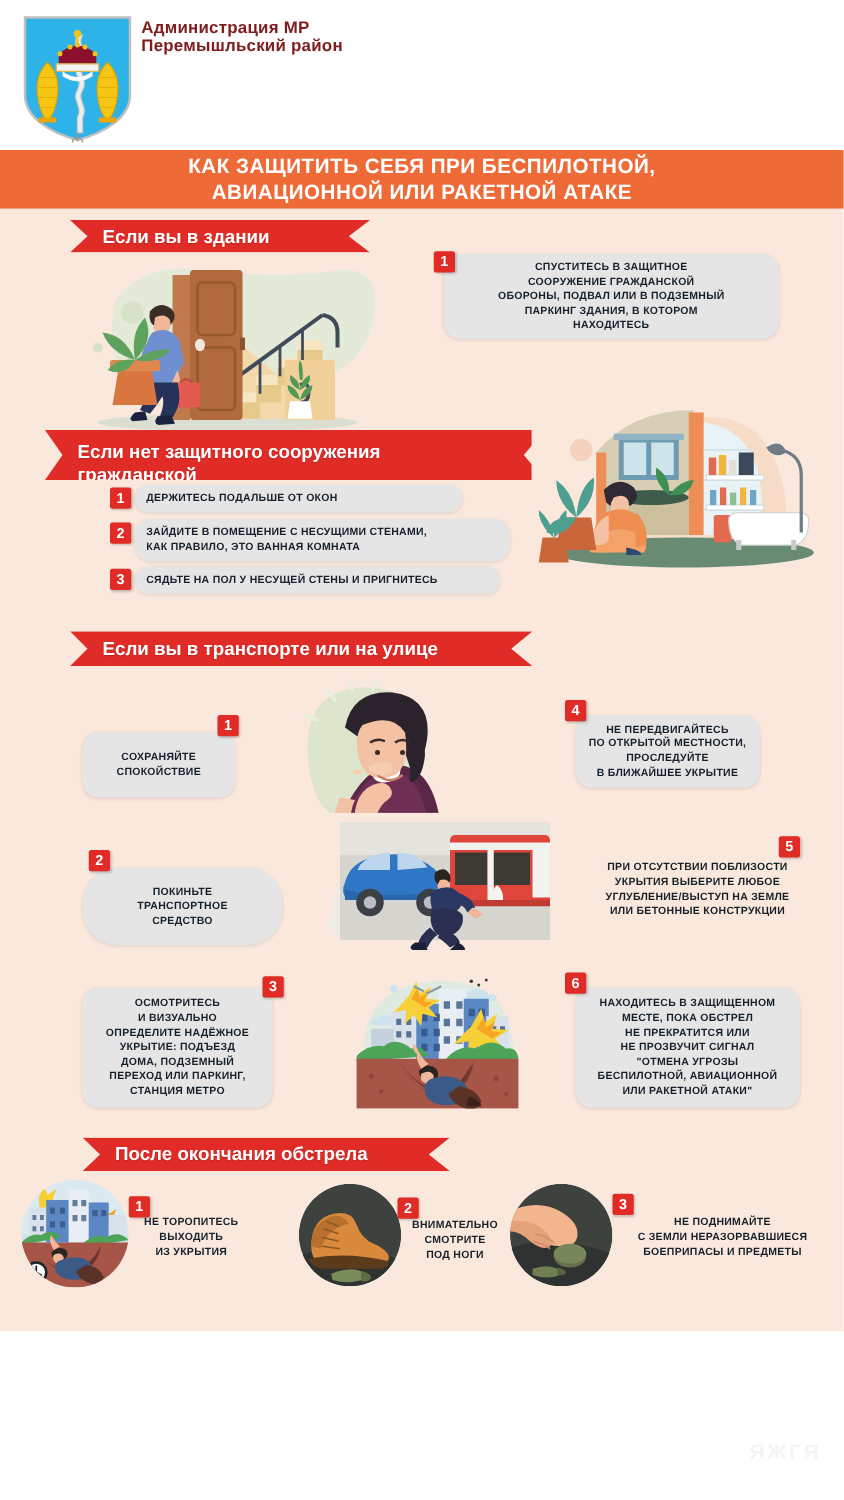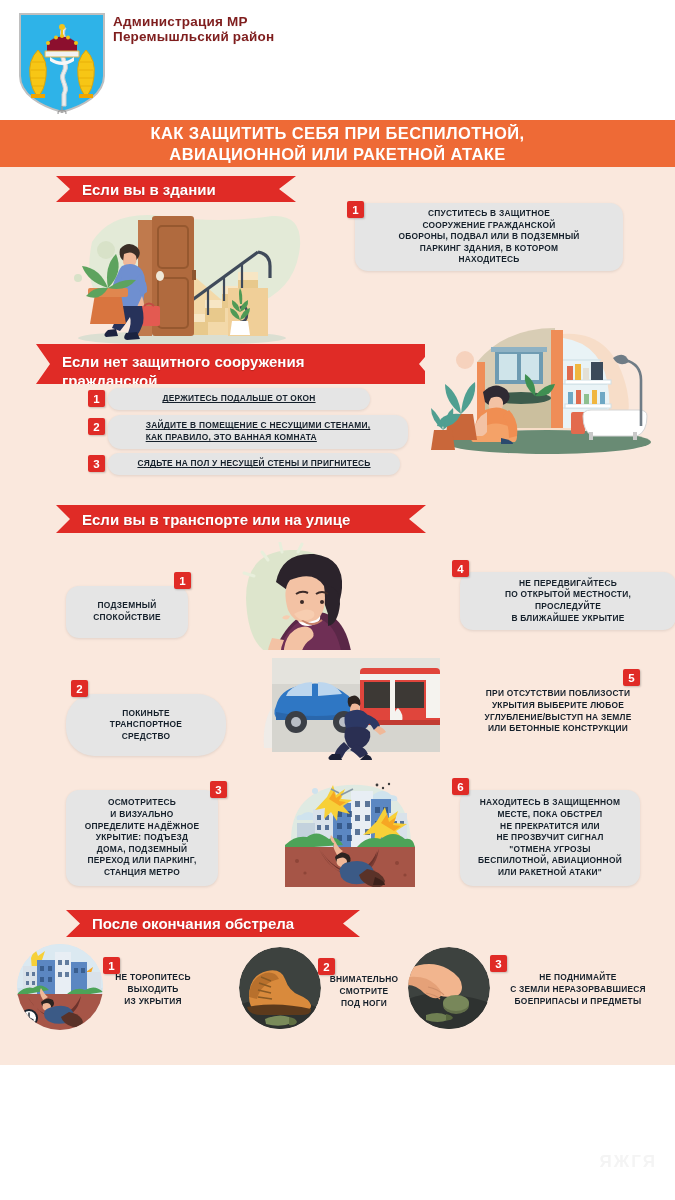--- a/index.html
+++ b/index.html
@@ -49,21 +49,21 @@
   .card {
     position: absolute; background: #e5e5e5; border-radius: 13px;
     box-shadow: 0 1px 3px rgba(0,0,0,.10);
     display: flex; align-items: center; justify-content: center;
     text-align: center; color: #15202b;
   }
   .card .ctext {
     font-size: 8.4px; line-height: 11.6px; font-weight: 700;
     letter-spacing: .25px; white-space: pre-line; padding: 5px 9px;
   }
-  .card.left-text { justify-content: center; text-align: left; text-decoration: underline; }
+  .card.left-text { justify-content: flex-start; text-align: left; }
   .card.left-text .ctext { text-align: left; }
 
   
   .badge {
     position: absolute; background: #e02b26; color: #fff;
     width: 17px; height: 17px; border-radius: 2px;
     font-size: 11.5px; font-weight: 700;
     display: flex; align-items: center; justify-content: center;
     box-shadow: 1px 1px 2px rgba(0,0,0,.2); z-index: 5;
   }
@@ -360,26 +360,26 @@
 
       <path d="M56 128 q-4 -34 14 -42 q10 -4 14 2 q4 6 -2 10 q-10 6 -12 30 z" fill="#f3c2a4"></path>
       <path d="M66 72 q14 -8 20 -2 q2 6 -6 8 q-8 2 -14 -6z" fill="#f7cdb0"></path>
       <path d="M62 74 q-6 -2 -8 2 q6 4 8 -2z" fill="#f7cdb0"></path>
       <path d="M44 96 q-8 18 -4 34 l14 0 q-4 -20 2 -32z" fill="#f3c2a4"></path>
     </svg>
   </div>
 
   <div class="badge" style="left:174px; top:572px;">1</div>
   <div class="card" style="left:66px; top:586px; width:122px; height:52px;">
-    <div class="ctext">ПОДЗЕМНЫЙ
+    <div class="ctext">СОХРАНЯЙТЕ
 СПОКОЙСТВИЕ</div>
   </div>
 
   <div class="badge" style="left:452px; top:560px;">4</div>
-  <div class="card" style="left:460px; top:572px; width:216px; height:58px;">
+  <div class="card" style="left:460px; top:572px; width:148px; height:58px;">
     <div class="ctext">НЕ ПЕРЕДВИГАЙТЕСЬ
 ПО ОТКРЫТОЙ МЕСТНОСТИ,
 ПРОСЛЕДУЙТЕ
 В БЛИЖАЙШЕЕ УКРЫТИЕ</div>
   </div>
 
   <div class="illus" style="left:252px; top:650px; width:192px; height:112px;">
     <svg viewBox="0 0 192 112" width="192" height="112">
       <rect width="192" height="112" fill="#fae8dd"></rect>
       <path d="M12 98 q-4 -56 48 -64 q60 -10 90 10 q30 20 24 54 z" fill="#e5eef0" opacity=".55"></path>

